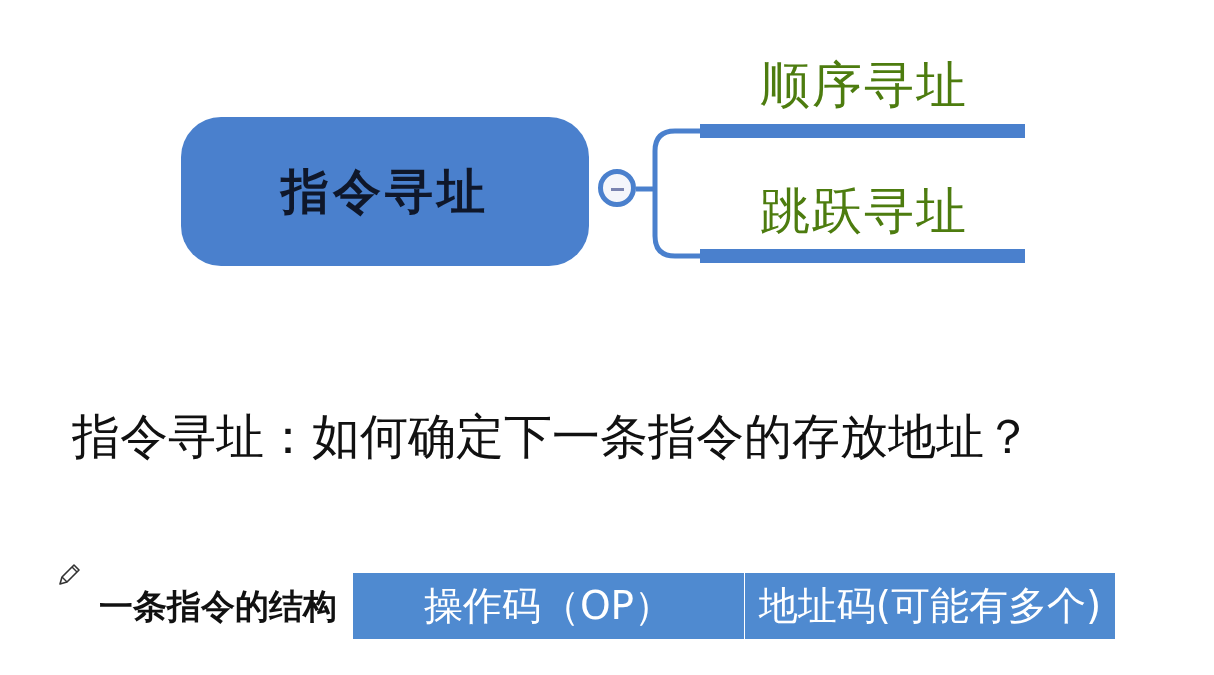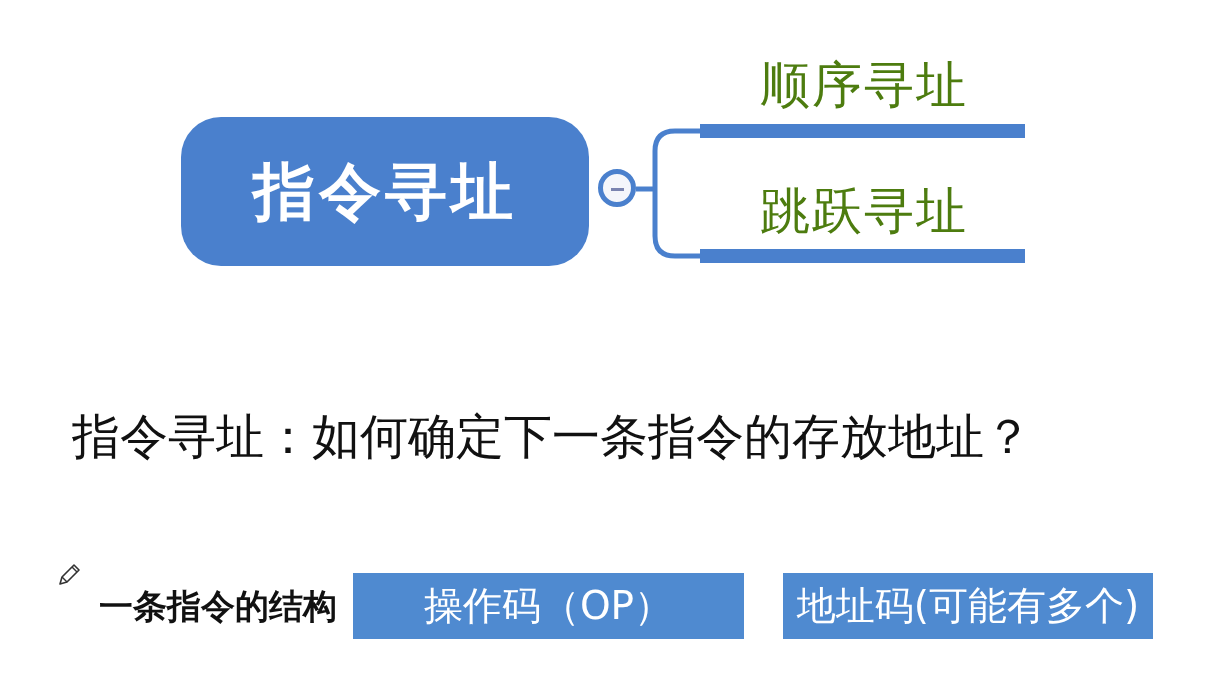--- a/index.html
+++ b/index.html
@@ -4,21 +4,21 @@
 <style>
   html, body { margin: 0; padding: 0; }
   body {
     width: 1214px; height: 675px; background: #ffffff; position: relative; overflow: hidden;
     font-family: "DejaVu Sans", "Liberation Sans", sans-serif;
   }
   .root-node {
     position: absolute; left: 181px; top: 117px; width: 408px; height: 149px;
     background: #4a80cd; border-radius: 40px;
     display: flex; align-items: center; justify-content: center;
-    color: #ffffff; font-size: 62px; font-weight: bold; letter-spacing: 4px;
+    color: #0f172a; font-size: 48px; font-weight: bold; letter-spacing: 4px;
   }
   .collapse-btn {
     position: absolute; left: 598px; top: 169px; width: 38px; height: 38px;
     border: 5px solid #4a80cd; border-radius: 50%; background: #f4f6fb; box-sizing: border-box;
   }
   .collapse-btn .minus {
     position: absolute; left: 8px; top: 14px; width: 13px; height: 3px; background: #7a84b0;
   }
   .branch-svg { position: absolute; left: 0; top: 0; }
   .child-label {
@@ -74,15 +74,15 @@
   <path d="M4 22 L6 15 L18 3 L23 8 L11 20 Z" fill="none" stroke="#333" stroke-width="1.6" stroke-linejoin="round"></path>
   <line x1="16" y1="5" x2="21" y2="10" stroke="#333" stroke-width="1.4"></line>
   <line x1="6" y1="15" x2="11" y2="20" stroke="#333" stroke-width="1.4"></line>
 </svg>
 
 <div class="structure-label">一条指令的结构</div>
 
 <div class="cell" style="left:353px; width:391px;">
   <span>操作码（OP）</span>
 </div>
-<div class="cell" style="left:783px; width:370px;">
+<div class="cell" style="left:745px; width:370px;">
   <span>地址码(可能有多个)</span>
 </div>
 
 </body></html>

